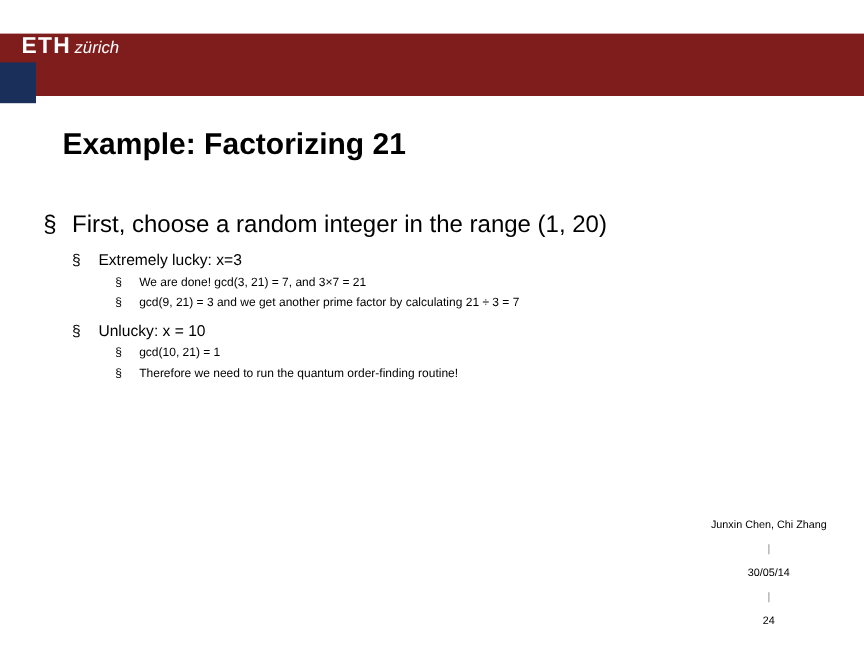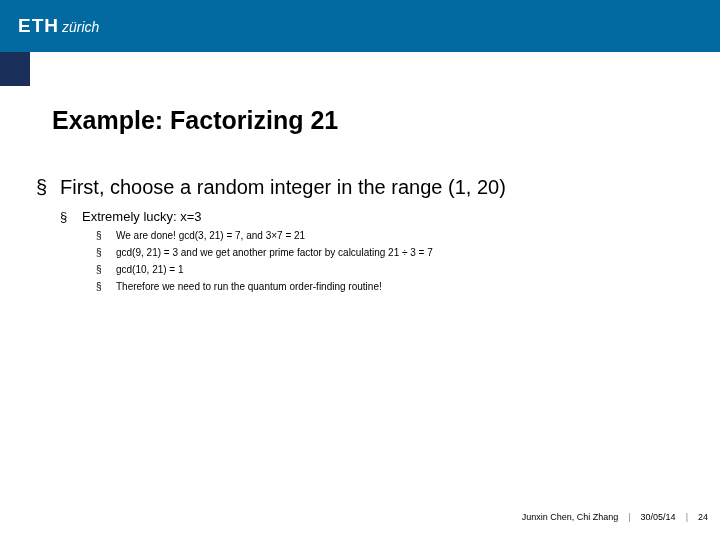--- a/index.html
+++ b/index.html
@@ -7,24 +7,25 @@
     width: 720px;
     height: 540px;
     font-family: Arial, Helvetica, sans-serif;
     background: #ffffff;
     position: relative;
     overflow: hidden;
   }
   .header-bar {
     width: 100%;
     height: 52px;
-    background: #0369a1;
+    background: #7f1d1d;
     display: flex;
-    align-items: center;
+    align-items: flex-start;
     padding-left: 18px;
+    margin-top: 28px;
   }
   .logo {
     display: flex;
     align-items: baseline;
     color: #fff;
   }
   .logo-eth {
     font-weight: bold;
     font-size: 19px;
     letter-spacing: 1px;
@@ -94,26 +95,27 @@
   }
   .l3::before {
     content: "§";
     position: absolute;
     left: 0;
     top: 0;
   }
   .footer {
     position: absolute;
     bottom: 18px;
-    right: 12px;
+    right: 31px;
     font-size: 9px;
     color: #000;
     display: flex;
     align-items: center;
     gap: 10px;
+    flex-direction: column;
   }
   .footer .sep {
     color: #888;
   }
 </style>
 </head>
 <body>
 
 <div class="header-bar">
   <div class="logo">
@@ -123,20 +125,21 @@
 </div>
 <div class="side-block"></div>
 
 <div class="title">Example: Factorizing 21</div>
 
 <div class="content">
   <div class="l1">First, choose a random integer in the range (1, 20)</div>
   <div class="l2">Extremely lucky: x=3</div>
   <div class="l3">We are done! gcd(3, 21) = 7, and 3×7 = 21</div>
   <div class="l3">gcd(9, 21) = 3 and we get another prime factor by calculating 21 ÷ 3 = 7</div>
+  <div class="l2">Unlucky: x = 10</div>
   <div class="l3">gcd(10, 21) = 1</div>
   <div class="l3">Therefore we need to run the quantum order-finding routine!</div>
 </div>
 
 <div class="footer">
   <span>Junxin Chen, Chi Zhang</span>
   <span class="sep">|</span>
   <span>30/05/14</span>
   <span class="sep">|</span>
   <span>24</span>

